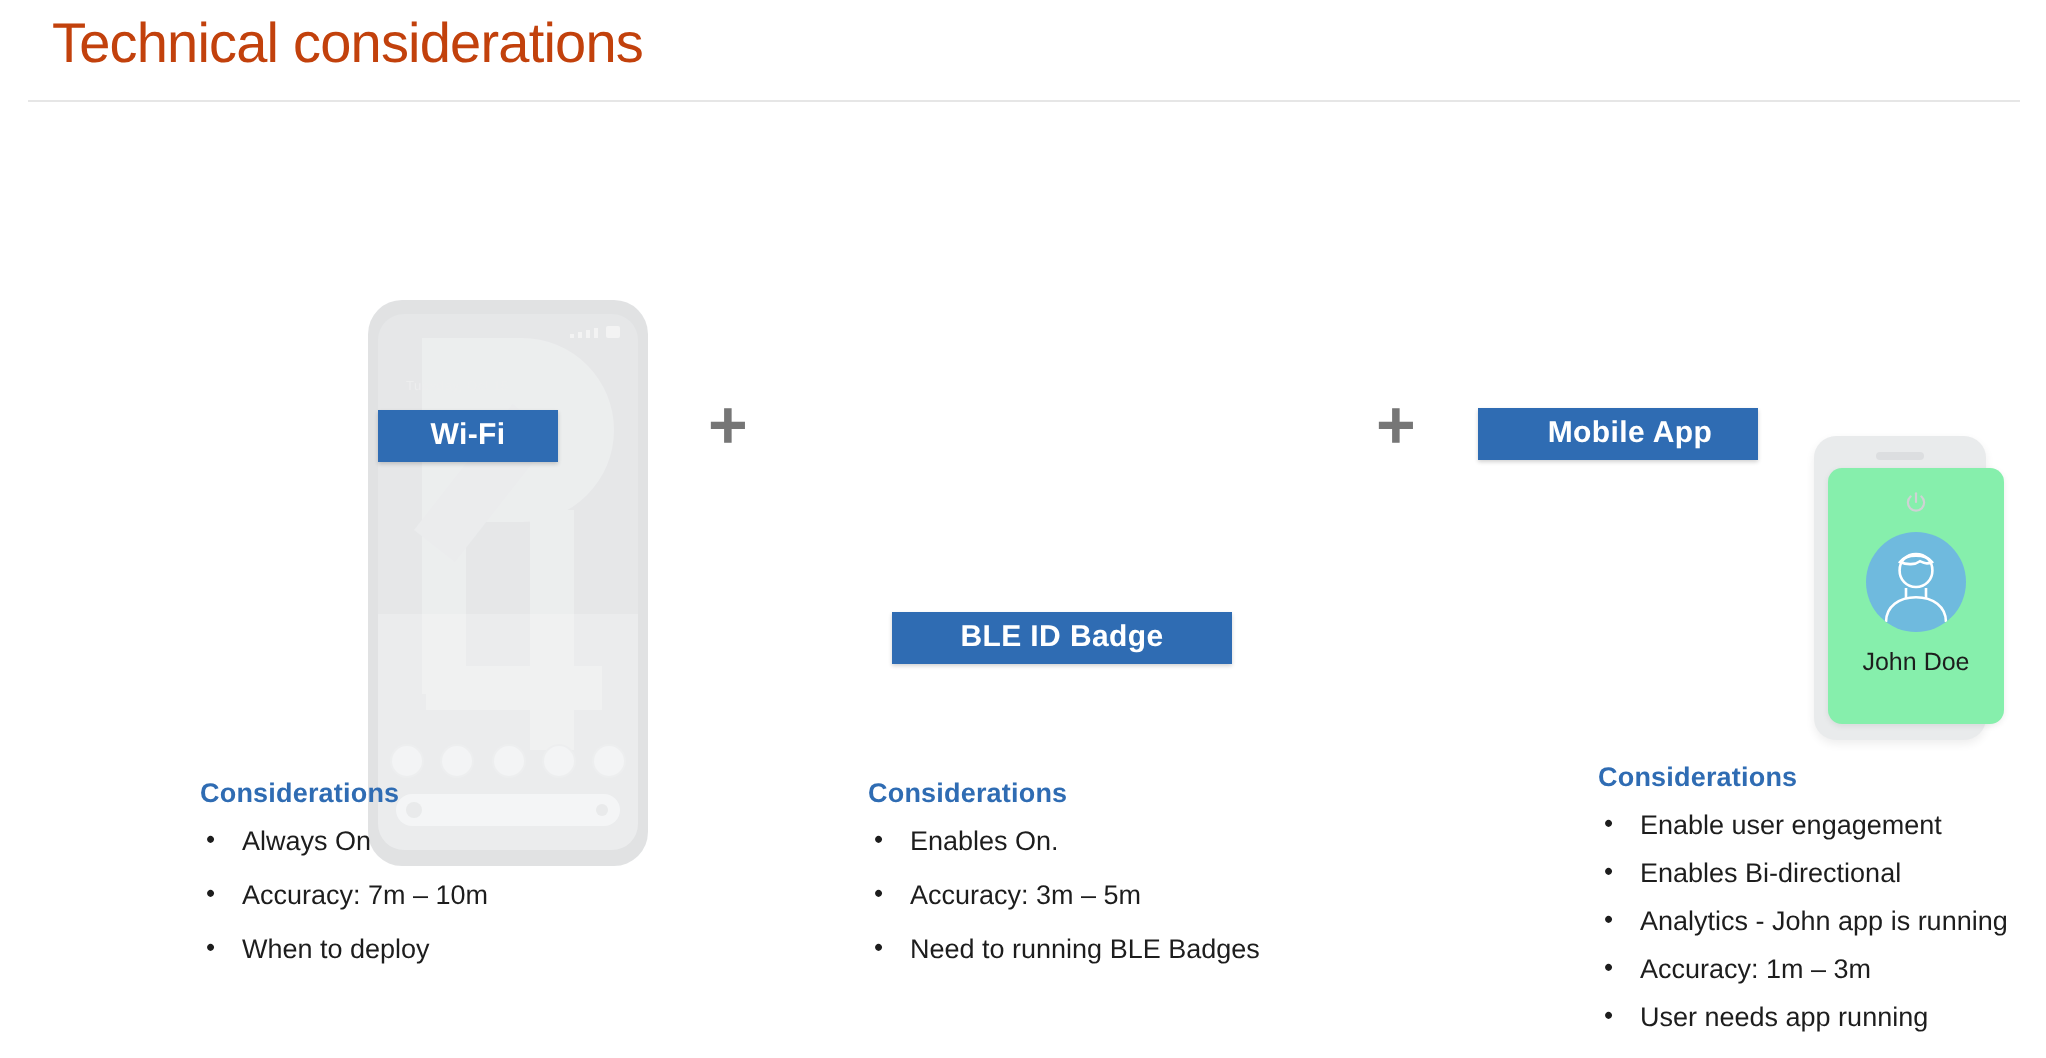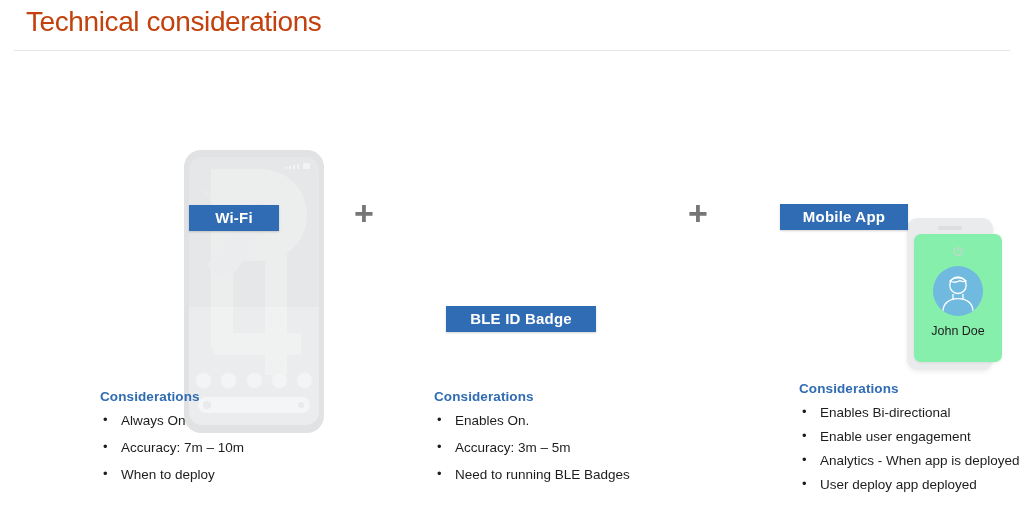--- a/index.html
+++ b/index.html
@@ -66,22 +66,22 @@
     font-size: 15px;
     font-weight: bold;
     text-align: center;
     line-height: 26px;
     height: 26px;
     letter-spacing: 0.2px;
     z-index: 20;
     box-shadow: 0 1px 2px rgba(0,0,0,0.18);
   }
   #label-wifi      { left: 189px; top: 205px; width: 90px; }
-  #label-ble-badge { left: 446px; top: 306px; width: 150px; }
-  #label-mobile    { left: 780px; top: 204px; width: 128px; }
+  #label-ble-badge { left: 446px; top: 306px; width: 170px; }
+  #label-mobile    { left: 739px; top: 204px; width: 128px; padding-left: 12px; }
 
   
   .considerations {
     position: absolute;
   }
   #cons-wifi   { left: 100px; top: 389px; width: 290px; }
   #cons-badge  { left: 434px; top: 389px; width: 290px; }
   #cons-mobile { left: 799px; top: 381px; width: 224px; }
 
   .cons-heading {
@@ -397,18 +397,19 @@
   <ul class="cons-list">
     <li>Enables On.</li>
     <li>Accuracy: 3m – 5m</li>
     <li>Need to running BLE Badges</li>
   </ul>
 </div>
 
 <div id="cons-mobile" class="considerations">
   <div class="cons-heading">Considerations</div>
   <ul class="cons-list">
+    <li>Enable user engagement</li>
     <li>Enables Bi-directional</li>
-    <li>Enable user engagement</li>
-    <li>Analytics - When app is deployed</li>
-    <li>User deploy app deployed</li>
+    <li>Analytics - John app is running</li>
+    <li>Accuracy: 1m – 3m</li>
+    <li>User needs app running</li>
   </ul>
 </div>
 
 </body></html>

